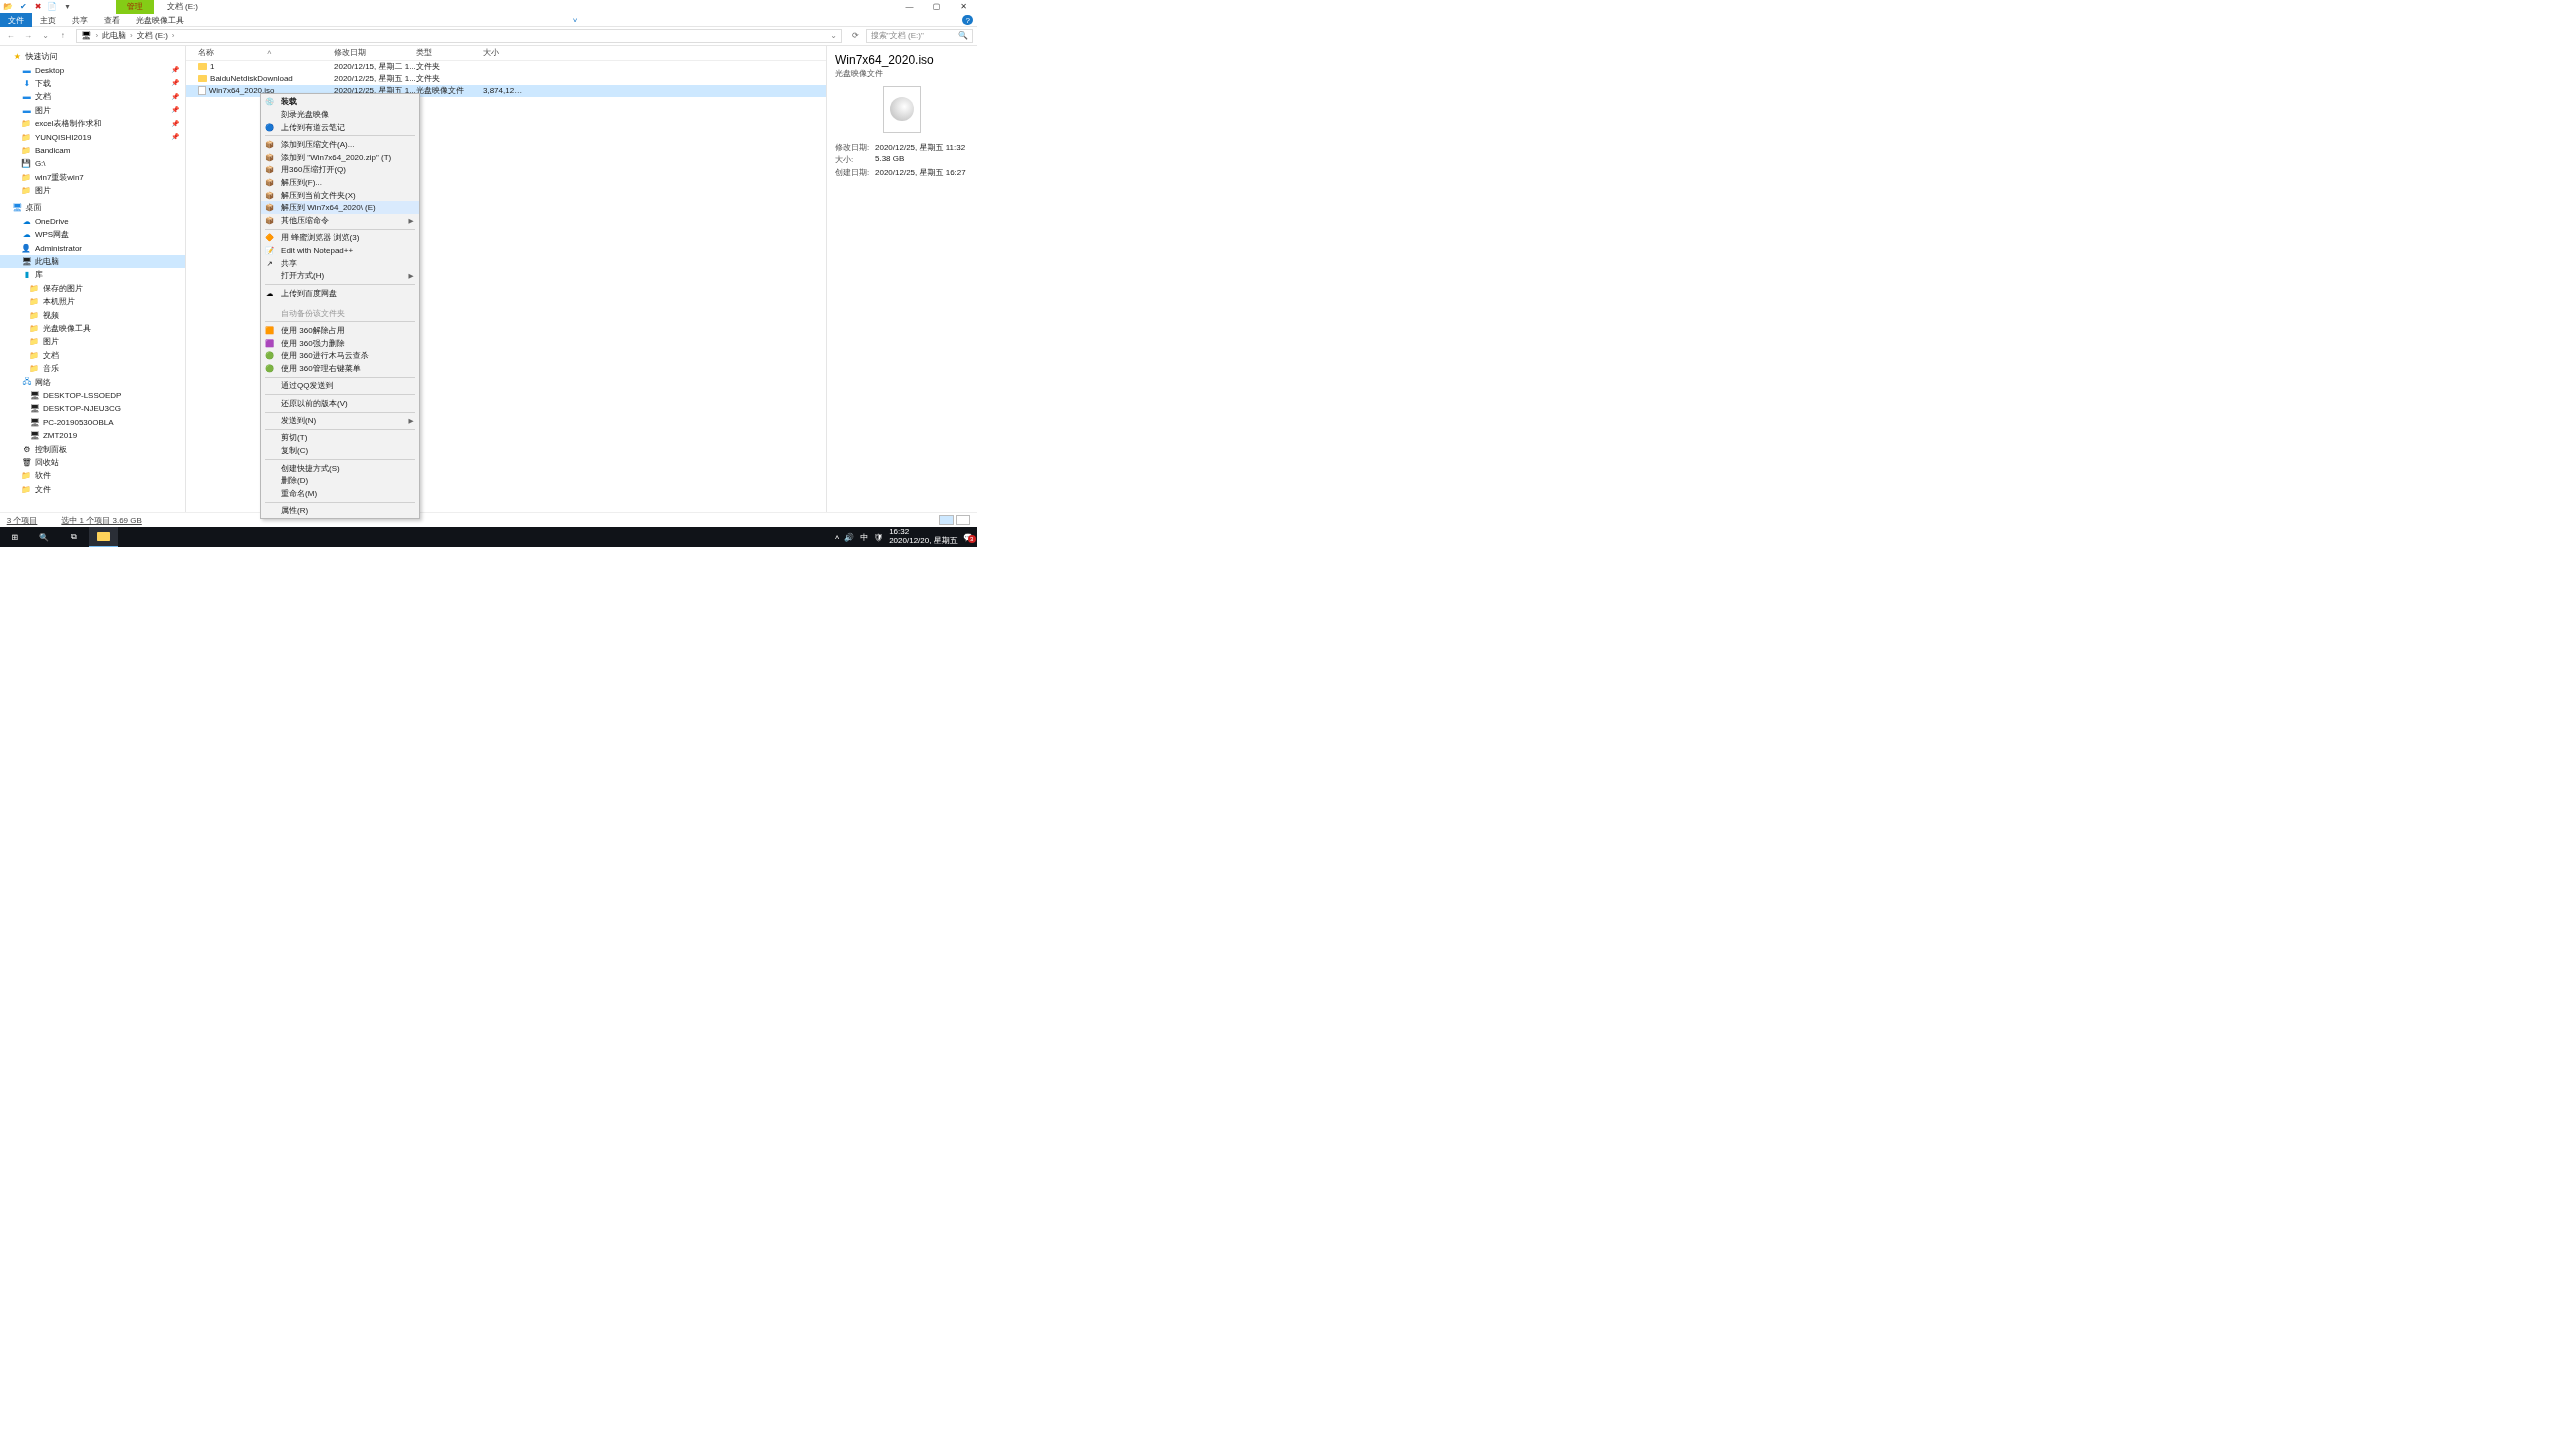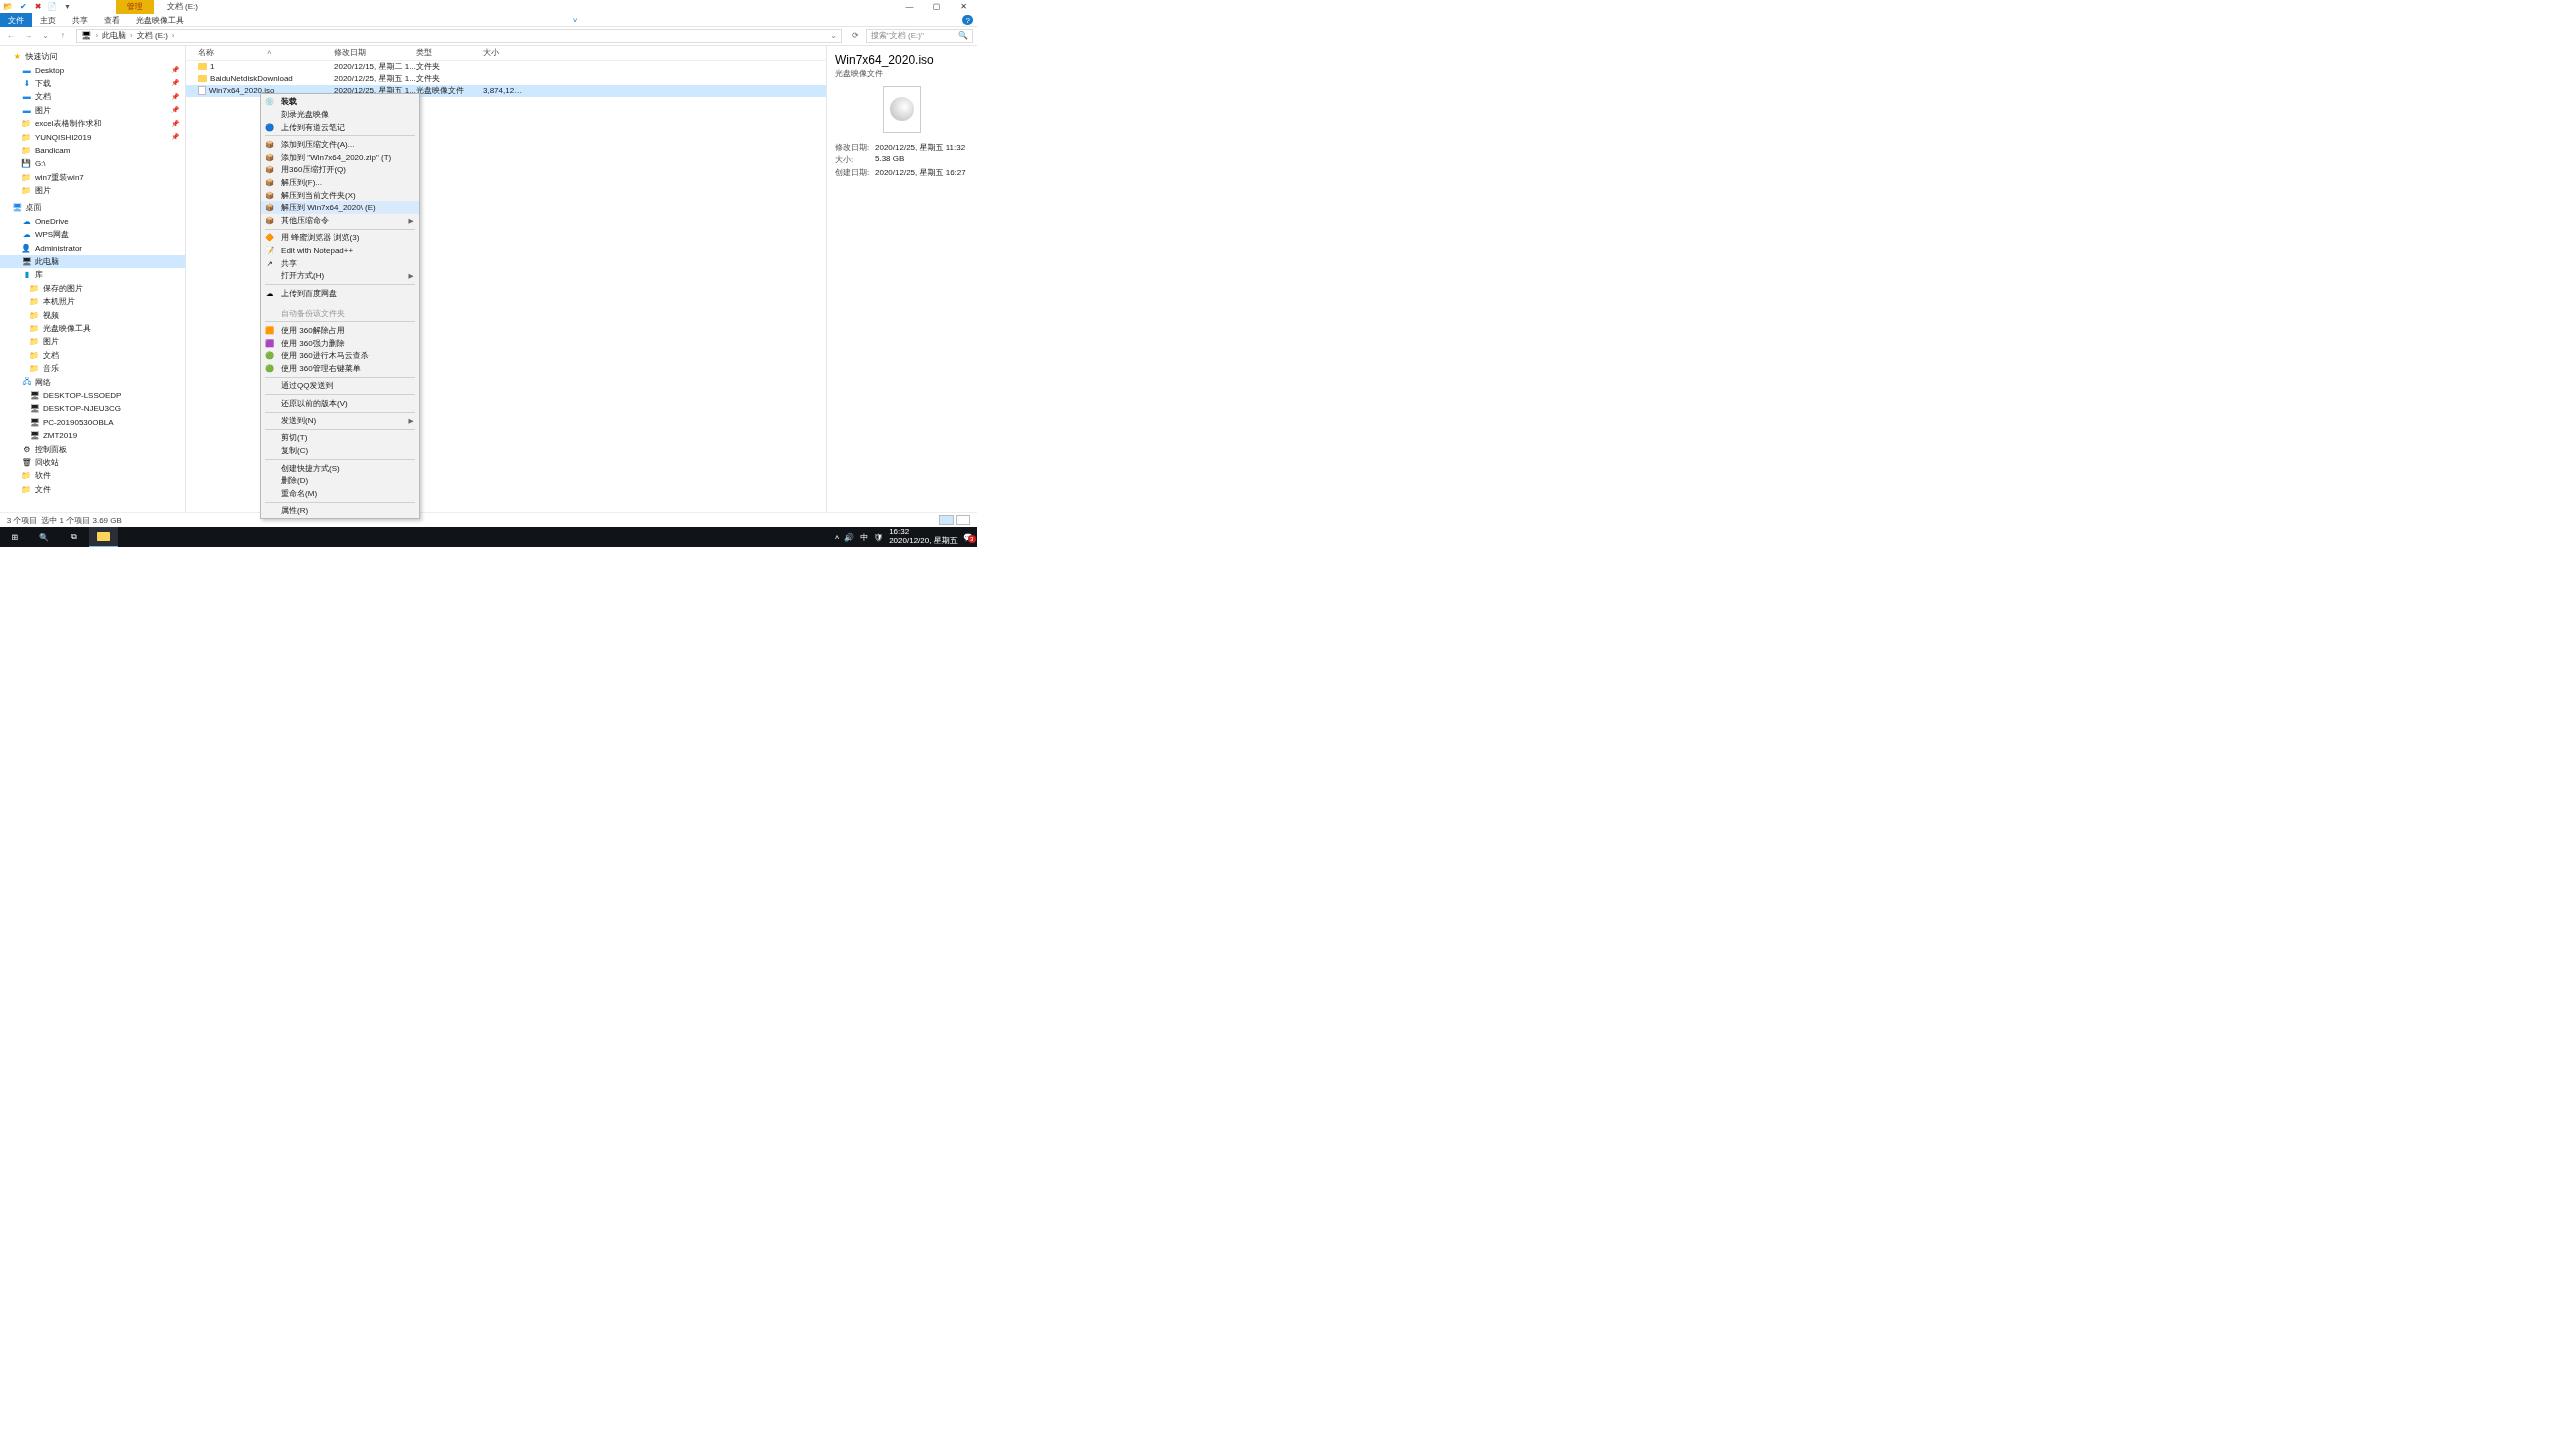--- a/index.html
+++ b/index.html
@@ -4,21 +4,21 @@
 <style>
   * { box-sizing: border-box; margin: 0; padding: 0; font-family: "Segoe UI", "Microsoft YaHei", sans-serif; font-size: 8px; }
   body { width: 977px; height: 547px; overflow: hidden; background: #fff; position: relative; }
 
   
   .titlebar { height: 27px; background: #fff; display: flex; align-items: flex-start; border-bottom: 0.7px solid #e5e5e5; }
   .qat { display: flex; align-items: center; height: 13.4px; padding: 0 2.7px; gap: 2.7px; }
   .qat-icon { width: 12px; height: 12px; display: flex; align-items: center; justify-content: center; }
   .title-tabs { margin-left: 40px; display: flex; align-items: center; height: 13.4px; }
   .title-tab { padding: 1.3px 10.7px; color: #444; }
-  .title-tab.hl { background: #eab308; color: #a03000; }
+  .title-tab.hl { background: #84cc16; color: #a03000; }
   .title-text { margin-left: 13.4px; color: #333; line-height: 13.4px; }
   .win-controls { margin-left: auto; display: flex; height: 13.4px; }
   .win-btn { width: 27px; height: 13.4px; display: flex; align-items: center; justify-content: center; color: #333; }
 
   
   .ribbon-row { position: absolute; top: 13.4px; left: 0; right: 0; height: 13.4px; display: flex; align-items: center; }
   .ribbon-tab { padding: 1.3px 8px; color: #333; }
   .ribbon-tab.active { background: #1979ca; color: #fff; }
   .help-icon { margin-left: auto; width: 13.4px; height: 13.4px; display:flex; align-items:center; justify-content:center; color:#1979ca; margin-right:4px;}
 
@@ -65,21 +65,21 @@
   .cm-item { display:flex; align-items:center; height:12.7px; padding: 0 5.4px 0 2.7px; gap: 5.4px;}
   .cm-item.hover { background:#d9eafd;}
   .cm-item.disabled { color:#999;margin-top:7px;}
   .cm-icon { width:12px; height:10.7px; display:flex; align-items:center; justify-content:center; font-size:7.4px;}
   .cm-label { flex:1; color:#222; font-size:8px;}
   .cm-item.disabled .cm-label{ color:#999;}
   .cm-arrow { color:#666; font-size:6.7px;}
   .cm-sep { height:0.7px; background:#d0d0d0; margin:2px 4px;}
 
   
-  .statusbar { position: absolute; left: 0; right: 0; bottom: 20px; height: 14.8px; display:flex; align-items:center; padding: 0 6.7px; gap: 4px; border-top:0.7px solid #eee; color:#444; background:#fff;}
+  .statusbar { position: absolute; left: 0; right: 0; bottom: 20px; height: 14.8px; display:flex; align-items:center; padding: 0 6.7px; gap: 24px; border-top:0.7px solid #eee; color:#444; background:#fff;text-decoration:underline;}
   .view-btns{ margin-left:auto; display:flex; gap:1.3px;}
   .view-btn{ width:14.8px; height:10.7px; border:0.7px solid #bbb; background:#fff;}
   .view-btn.active{ background:#cde8ff;}
 
   
   .taskbar { position: absolute; left: 0; right: 0; bottom: 0; height: 20px; background: #101318; display:flex; align-items:center;}
   .task-btn { width: 29.5px; height: 20px; display:flex; align-items:center; justify-content:center; color:#fff;}
   .task-btn.explorer{ background:#2a2e36; border-bottom:1.3px solid #76b9ed; position:relative;}
   .expl-icon{ width:13.4px; height:9.4px; background:#ffd35a; border-radius:0.7px;}
   .systray{ margin-left:auto; display:flex; align-items:center; height:100%; gap:5.4px; padding:0 4px; color:#fff;}

